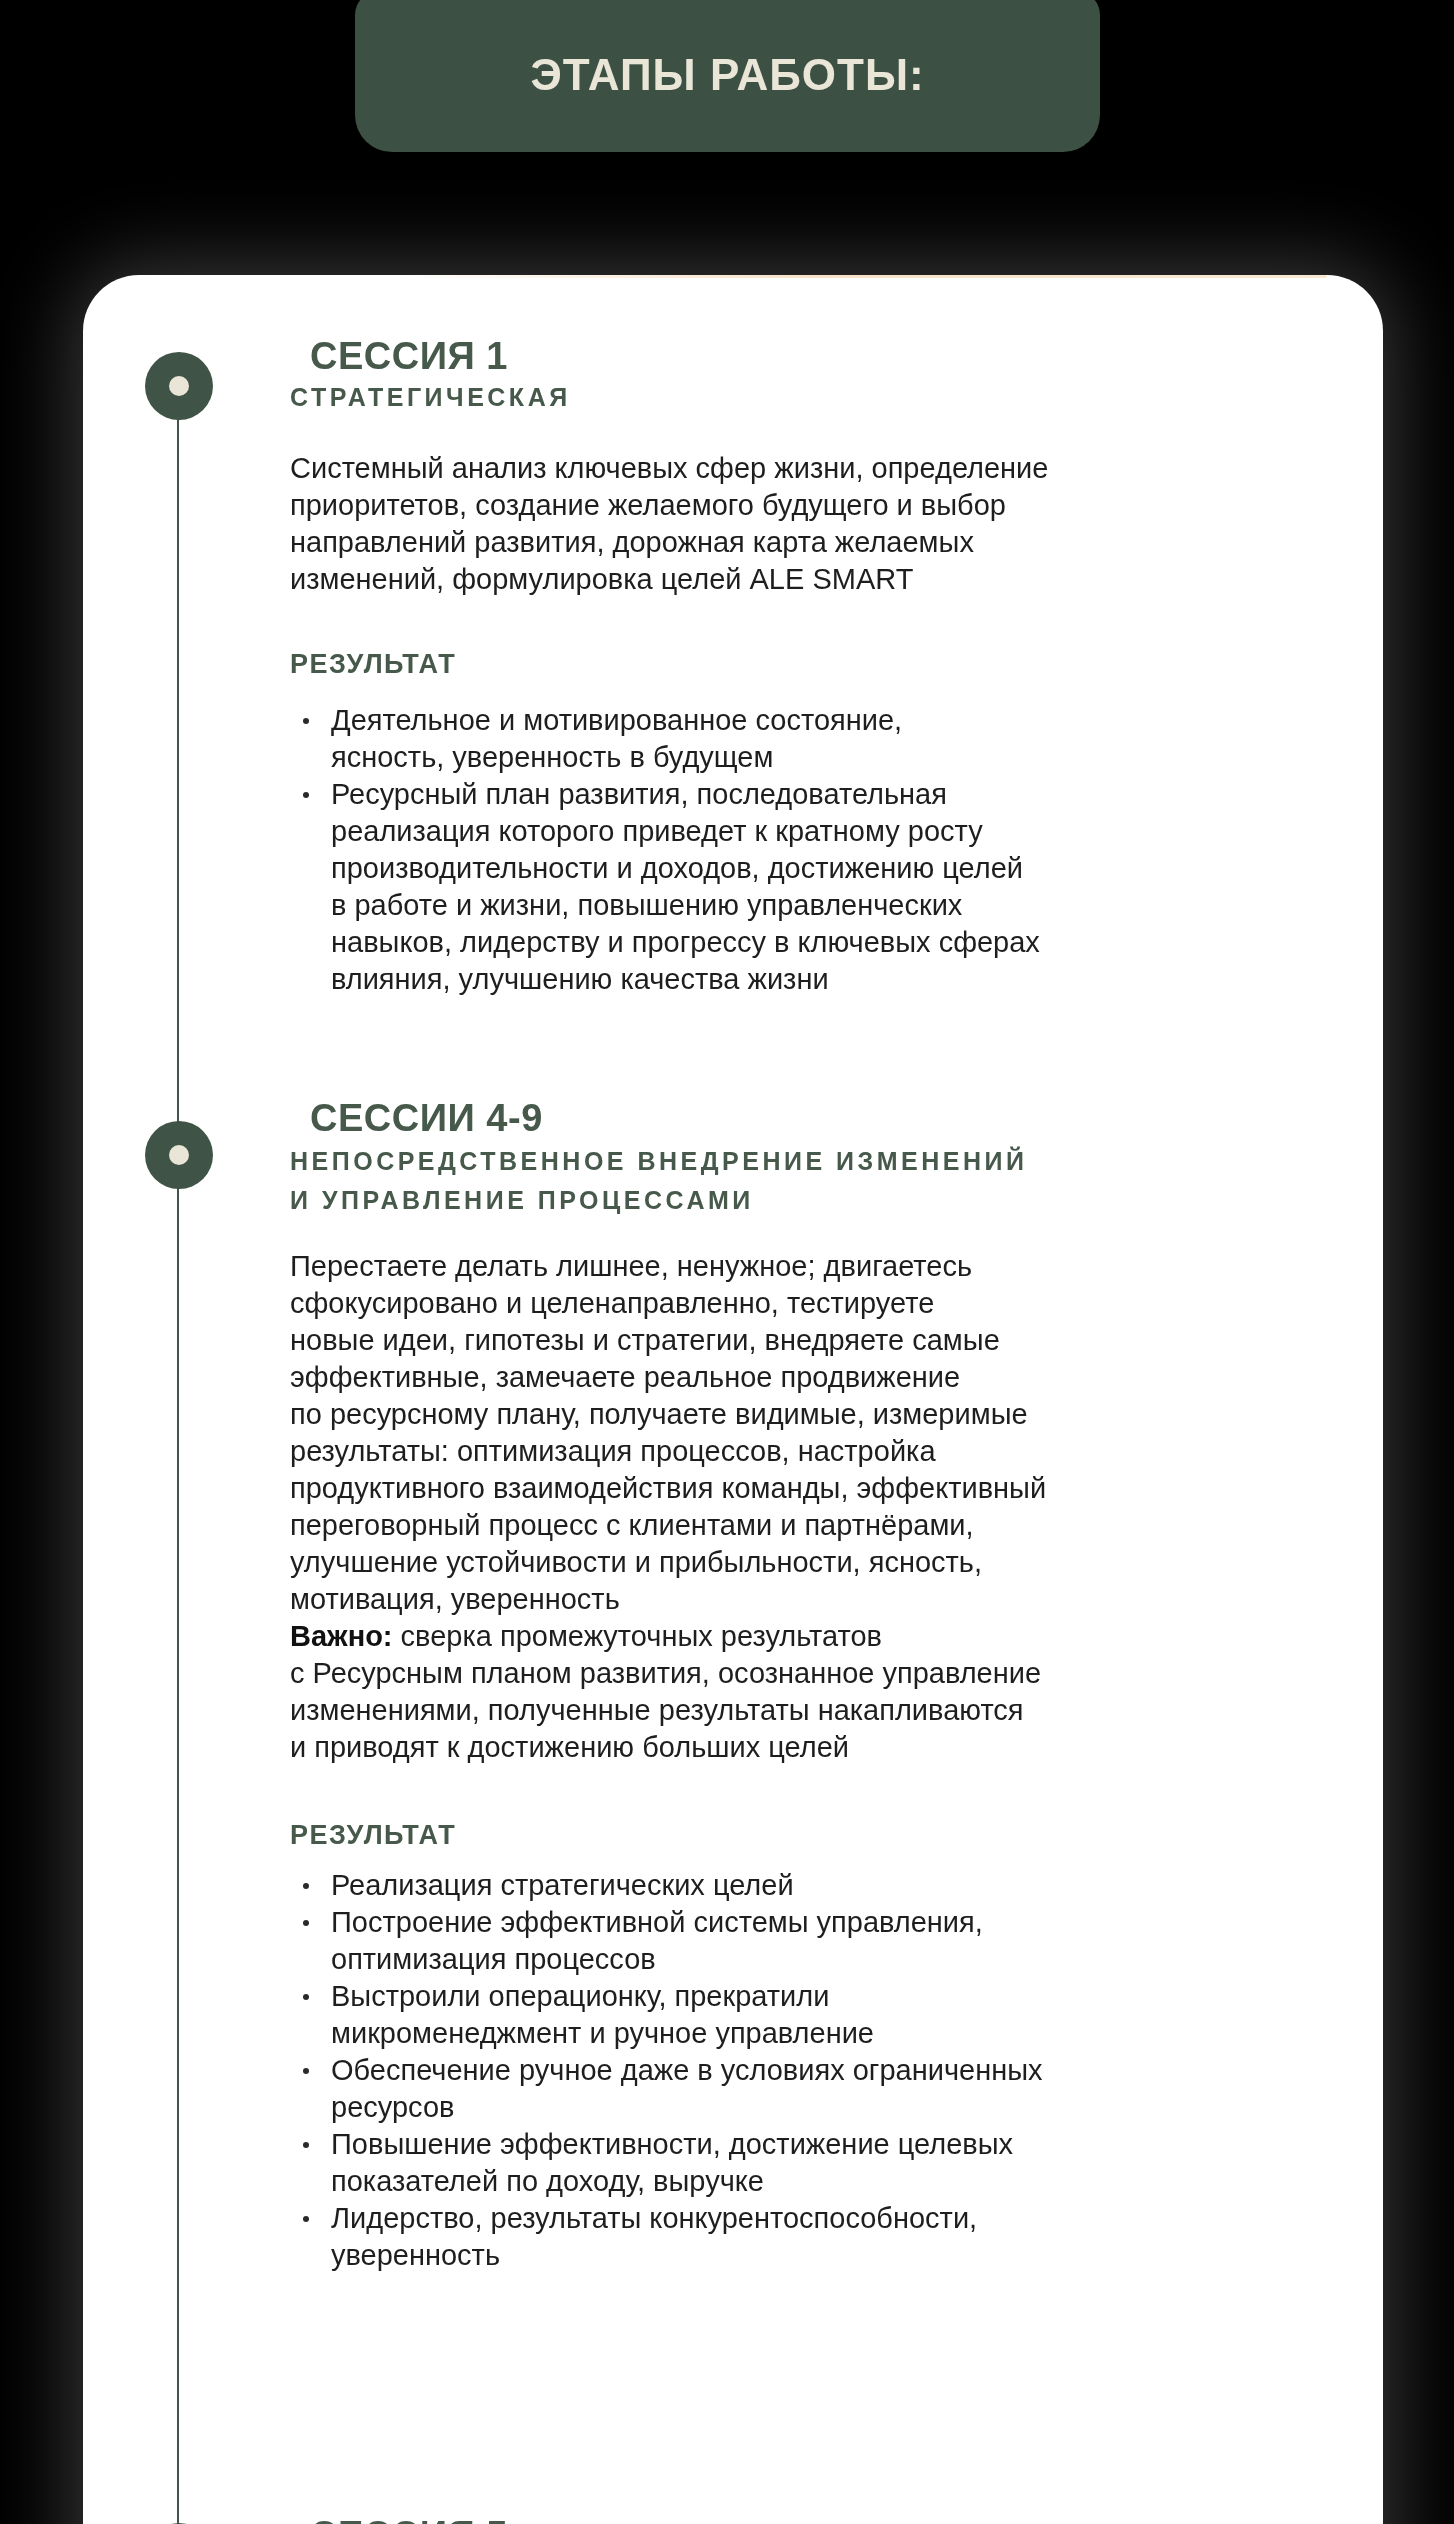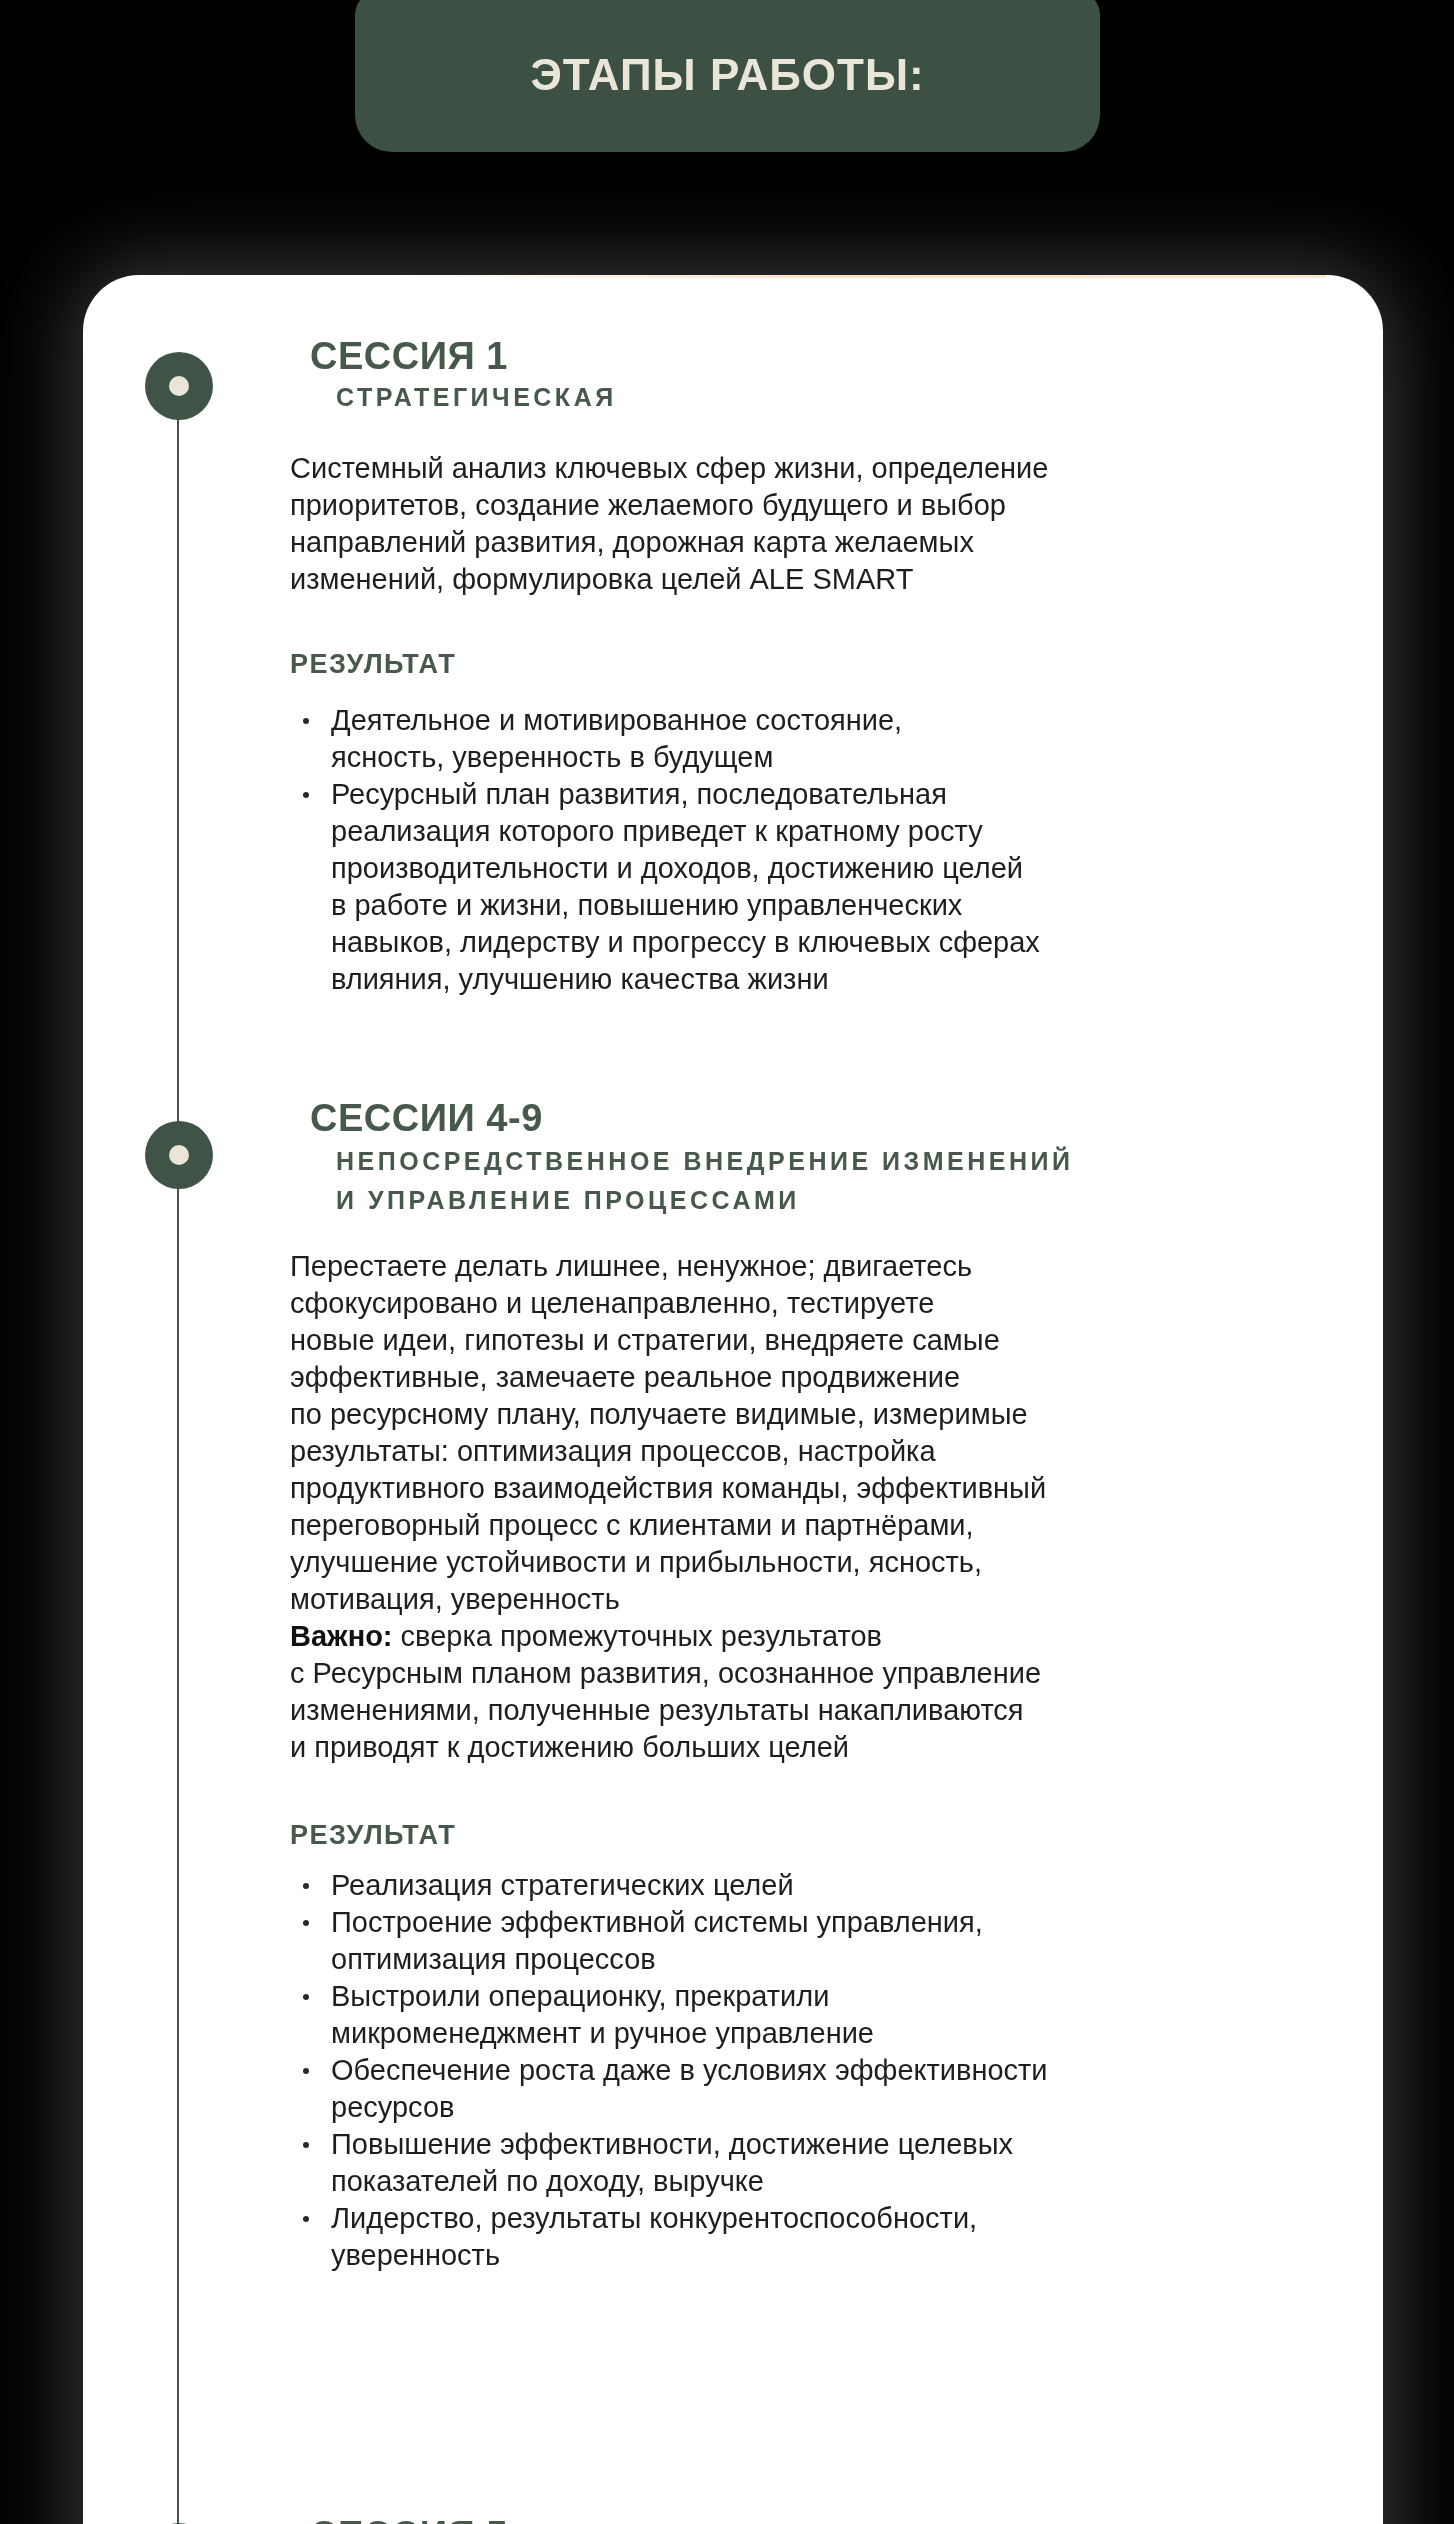--- a/index.html
+++ b/index.html
@@ -31,21 +31,21 @@
   .timeline-line{position:absolute;left:94px;top:112px;width:1.5px;height:2694px;background:#41554A;}
   .timeline-dot{position:absolute;left:62px;width:68px;height:68px;background:#3F5446;border-radius:50%;}
   .timeline-dot .inner{
     position:absolute;left:50%;top:50%;transform:translate(-50%,-50%);
     width:20px;height:20px;background:#E9E5D7;border-radius:50%;
   }
   .dot1{top:77px}.dot2{top:846px}.dot3{top:2248px}
   
   .block{position:absolute;left:207px;width:919px;}
   .sec-title{font-size:38px;font-weight:bold;color:#46594B;letter-spacing:0.5px;margin-left:20px;}
-  .sec-sub{font-size:25px;font-weight:bold;color:#46594B;line-height:39px;letter-spacing:3.5px;white-space:pre-line;margin-left:46px;}
+  .sec-sub{font-size:25px;font-weight:bold;color:#46594B;line-height:39px;letter-spacing:3.5px;white-space:pre-line;}
   .para{font-size:29px;line-height:37px;color:#1E1E1E;white-space:pre-line;}
   .para strong{font-weight:bold;color:#111;}
   .label{font-size:27px;font-weight:bold;color:#46594B;letter-spacing:1.5px;}
   .bullets{list-style:none;margin:0;padding:0;font-size:29px;line-height:37px;color:#1E1E1E;}
   .bullets li{position:relative;padding-left:41px;white-space:pre-line;}
   .bullets li::before{
     content:"";position:absolute;left:13px;top:15.7px;width:6px;height:6px;border-radius:50%;background:#2A2A2A;
   }
   
   .t-s1-title{top:60px}
@@ -116,21 +116,21 @@
 с Ресурсным планом развития, осознанное управление
 изменениями, полученные результаты накапливаются
 и приводят к достижению больших целей</span></div>
     <div class="block label t-s2-label">РЕЗУЛЬТАТ</div>
     <ul class="block bullets t-s2-bullets">
       <li>Реализация стратегических целей</li>
       <li>Построение эффективной системы управления,
 оптимизация процессов</li>
       <li>Выстроили операционку, прекратили
 микроменеджмент и ручное управление</li>
-      <li>Обеспечение роста даже в условиях эффективности
+      <li>Обеспечение ручное даже в условиях ограниченных
 ресурсов</li>
       <li>Повышение эффективности, достижение целевых
 показателей по доходу, выручке</li>
       <li>Лидерство, результаты конкурентоспособности,
 уверенность</li>
     </ul>
 
     <div class="block sec-title t-s3-title">СЕССИЯ 5</div>
 
   </div>

